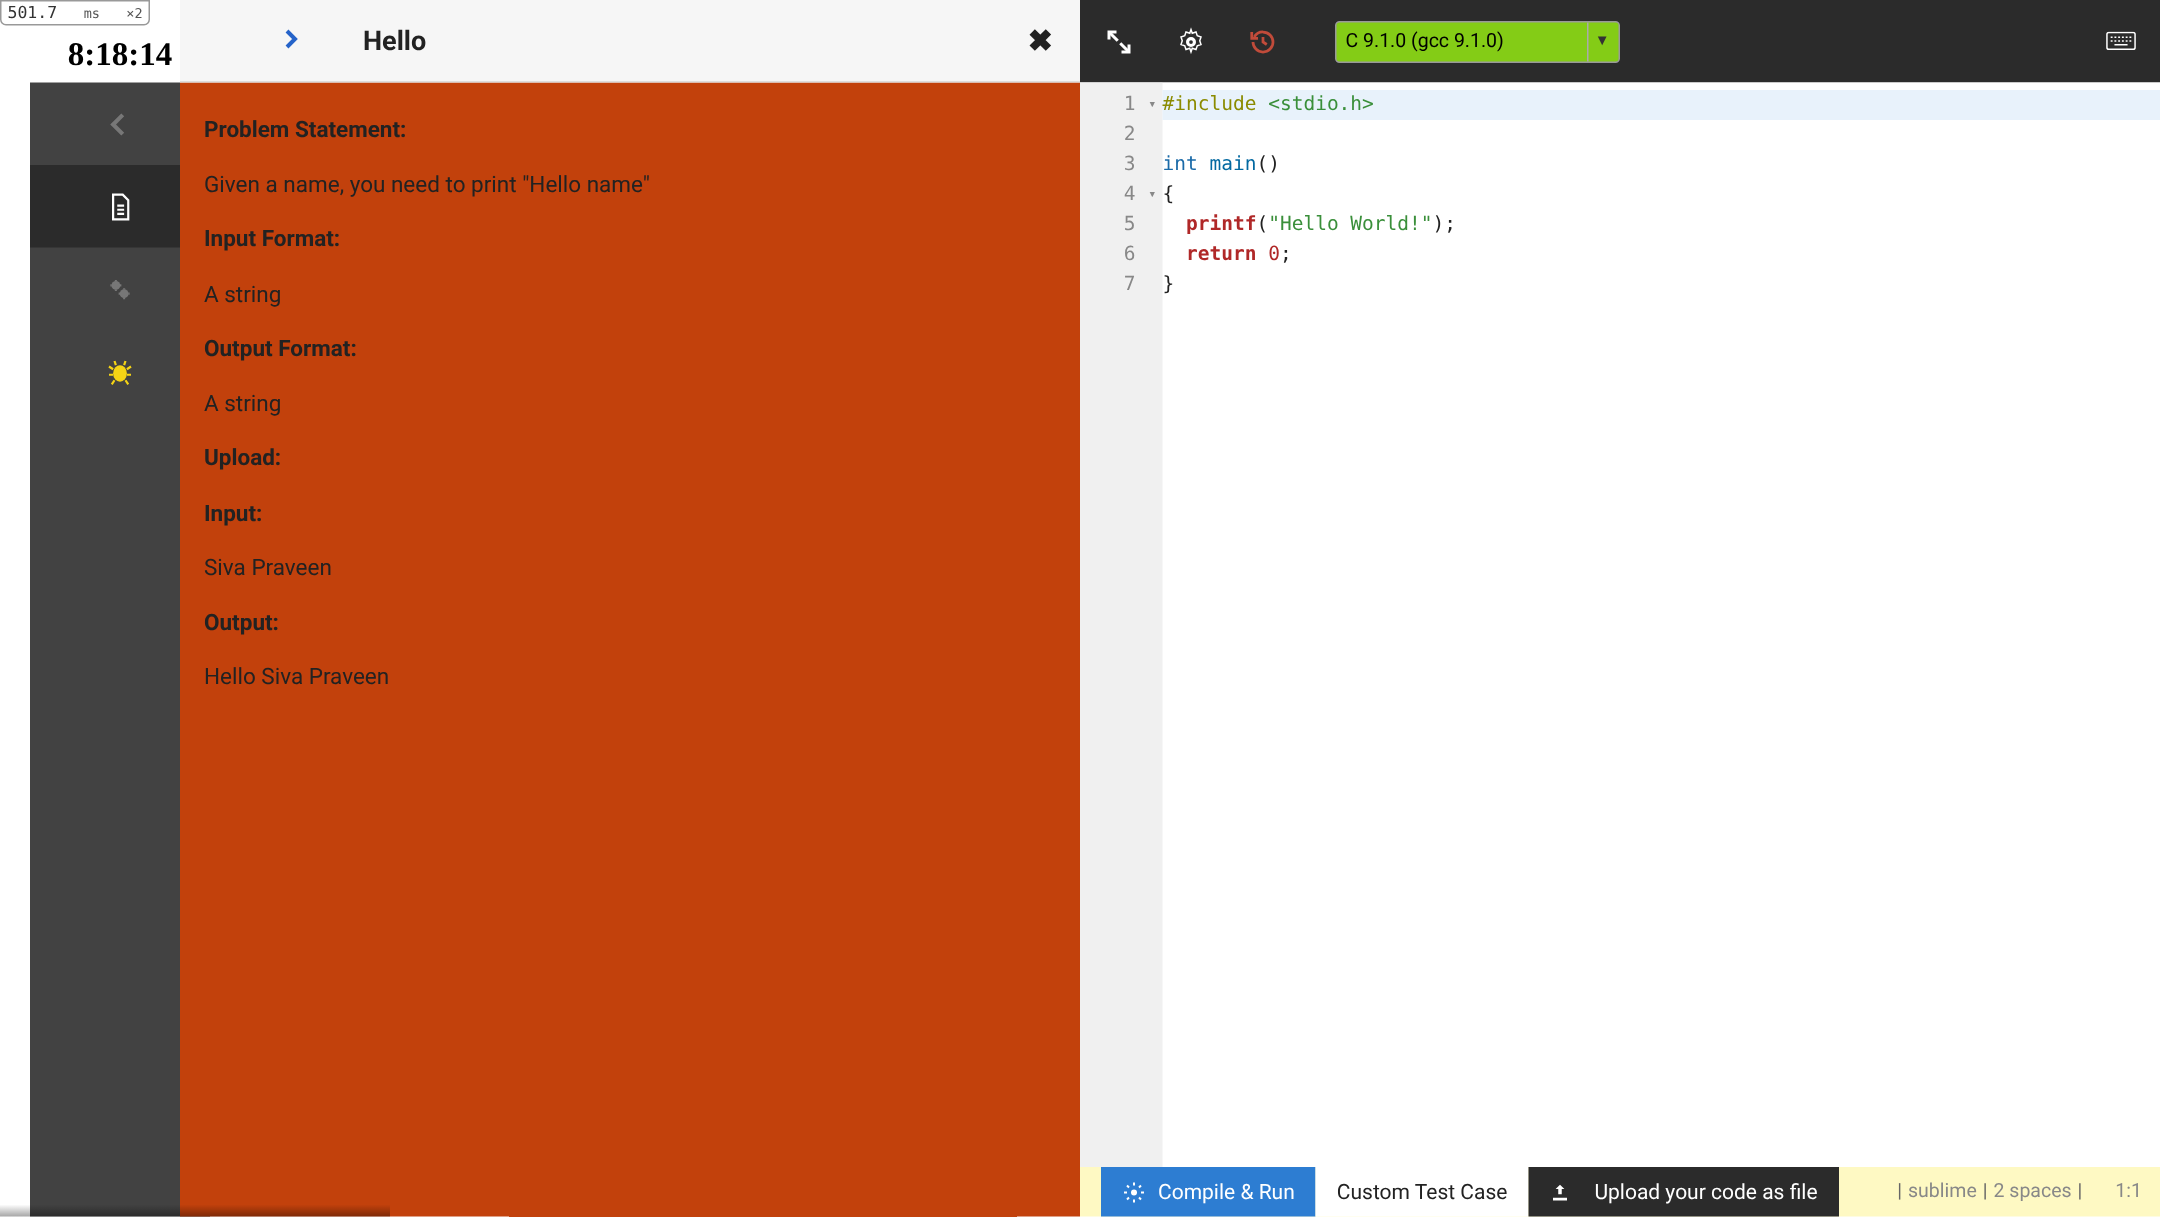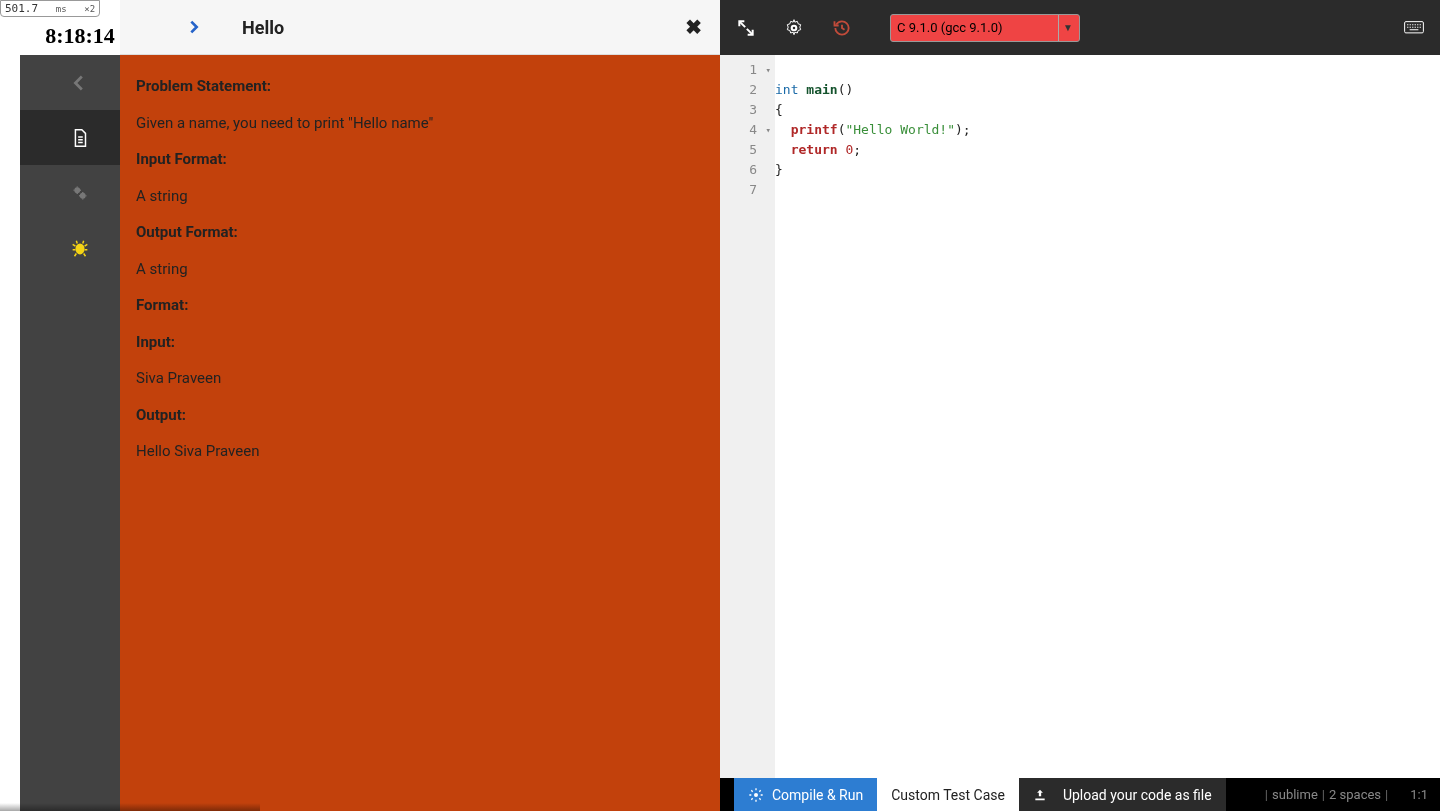--- a/index.html
+++ b/index.html
@@ -16,39 +16,39 @@
 .problem-header { height:55px; border-bottom:1px solid #ddd; background:#f6f6f6; display:flex; align-items:center; padding:0 16px; position:relative; }
 .problem-header .chev { color:#2563c9; font-size:22px; font-weight:bold; margin-left:50px; margin-right:40px; }
 .problem-header .title { font-size:18px; font-weight:bold; color:#222; }
 .problem-header .close { position:absolute; right:18px; font-size:20px; font-weight:bold; color:#222; cursor:pointer; }
 .problem-body { padding:20px 16px; font-size:15px; color:#222; line-height:1.5; overflow:auto; }
 .problem-body p { margin-bottom:14px; }
 .problem-body .lbl { font-weight:bold; }
 .editor-pane { position:absolute; left:720px; top:0; width:720px; height:811px; display:flex; flex-direction:column; }
 .editor-toolbar { height:55px; background:#2b2b2b; display:flex; align-items:center; padding:0 16px; gap:28px; }
 .editor-toolbar .tb-icon { width:20px; height:20px; cursor:pointer; display:flex; align-items:center; justify-content:center; }
-.lang-select { width:190px; height:28px; border:1px solid #999; border-radius:3px; background:#ef4444; font-size:13px; padding:0 6px; display:flex; align-items:center; justify-content:space-between; margin-left:10px; }
+.lang-select { width:190px; height:28px; border:1px solid #999; border-radius:3px; background:#84cc16; font-size:13px; padding:0 6px; display:flex; align-items:center; justify-content:space-between; margin-left:10px; }
 .lang-select .caret { font-size:10px; color:#333; border-left:1px solid #aaa; padding-left:4px; height:100%; display:flex; align-items:center; }
 .tb-right { margin-left:auto; }
 .code-area { flex:1; display:flex; background:#fff; overflow:hidden; }
 .gutter { width:55px; background:#f0f0f0; padding-top:5px; text-align:right; font-family:Menlo,Consolas,monospace; font-size:13px; color:#888; }
 .gutter .ln { height:20px; line-height:20px; padding-right:18px; position:relative; }
 .gutter .fold::after { content:"▾"; position:absolute; right:4px; color:#888; font-size:9px; }
 .code { flex:1; padding-top:5px; font-family:Menlo,Consolas,monospace; font-size:13px; line-height:20px; }
 .code .row { height:20px; white-space:pre; }
 .code .row.hl { background:#e8f2fb; }
 .tok-pre { color:#8b8b00; }
 .tok-inc { color:#3a8f3a; }
 .tok-kw { color:#1a6aa8; }
 .tok-fn { color:#333; }
 .tok-str { color:#3a8f3a; }
 .tok-num { color:#b02828; }
 .tok-ret { color:#b02828; }
 .tok-punc { color:#222; }
-.editor-footer { height:33px; background:#000000; display:flex; align-items:stretch; font-size:14px; }
+.editor-footer { height:33px; background:#fef9c3; display:flex; align-items:stretch; font-size:14px; }
 .btn { display:flex; align-items:center; padding:0 14px; gap:8px; cursor:pointer; white-space:nowrap; }
 .btn-run { background:#2d7dd2; color:#fff; margin-left:14px; }
 .btn-custom { background:#fff; color:#222; }
 .btn-upload { background:#2b2b2b; color:#fff;gap:16px; }
 .footer-right { margin-left:auto; display:flex; align-items:center; color:#888; font-size:13px; padding-right:12px; gap:4px; }
 .footer-right .sep { color:#666; }
 .bottom-shadow { position:absolute; left:0; bottom:0; width:260px; height:8px; background:linear-gradient(to top,rgba(0,0,0,0.35),transparent); }
 </style>
 </head>
 <body>
@@ -97,21 +97,21 @@
     <span class="title">Hello</span>
     <span class="close">✖</span>
   </div>
   <div class="problem-body">
     <p class="lbl">Problem Statement:</p>
     <p>Given a name, you need to print "Hello name"</p>
     <p class="lbl">Input Format:</p>
     <p>A string</p>
     <p class="lbl">Output Format:</p>
     <p>A string</p>
-    <p class="lbl">Format:</p>
+    <p class="lbl">Upload:</p>
     <p class="lbl">Input:</p>
     <p>Siva Praveen</p>
     <p class="lbl">Output:</p>
     <p>Hello Siva Praveen</p>
   </div>
 </div>
 
 <div class="editor-pane">
   <div class="editor-toolbar">
     <div class="tb-icon">
@@ -149,22 +149,23 @@
     <div class="gutter">
       <div class="ln fold">1</div>
       <div class="ln">2</div>
       <div class="ln">3</div>
       <div class="ln fold">4</div>
       <div class="ln">5</div>
       <div class="ln">6</div>
       <div class="ln">7</div>
     </div>
     <div class="code">
+      <div class="row hl"><span class="tok-pre">#include </span><span class="tok-inc">&lt;stdio.h&gt;</span></div>
       <div class="row"></div>
-      <div class="row"><span class="tok-kw">int </span><span class="tok-fn" style="color:#14532d;font-weight:bold">main</span><span class="tok-punc">()</span></div>
+      <div class="row"><span class="tok-kw">int </span><span class="tok-fn" style="color:#0369a1;font-weight:normal">main</span><span class="tok-punc">()</span></div>
       <div class="row"><span class="tok-punc">{</span></div>
       <div class="row"><span>  </span><span class="tok-ret" style="font-weight:bold">printf</span><span class="tok-punc">(</span><span class="tok-str">"Hello World!"</span><span class="tok-punc">);</span></div>
       <div class="row"><span>  </span><span class="tok-ret" style="font-weight:bold">return </span><span class="tok-num">0</span><span class="tok-punc">;</span></div>
       <div class="row"><span class="tok-punc">}</span></div>
     </div>
   </div>
 
   <div class="editor-footer">
     <div class="btn btn-run">
       <svg width="16" height="16" viewBox="0 0 24 24" fill="#fff">

